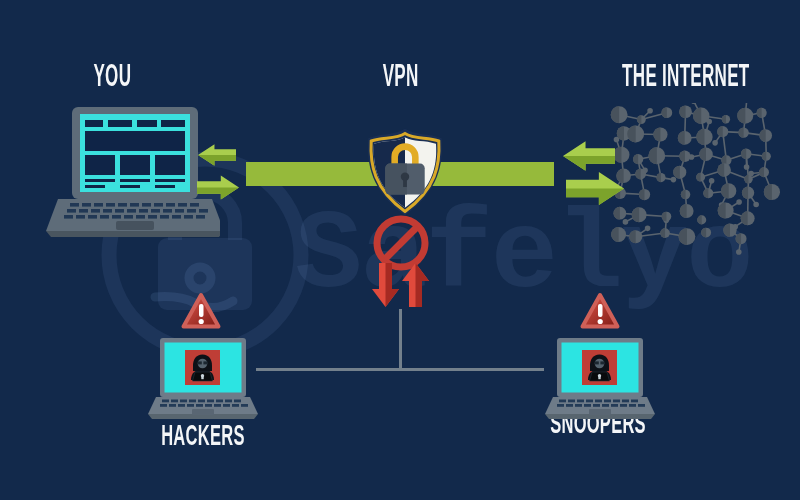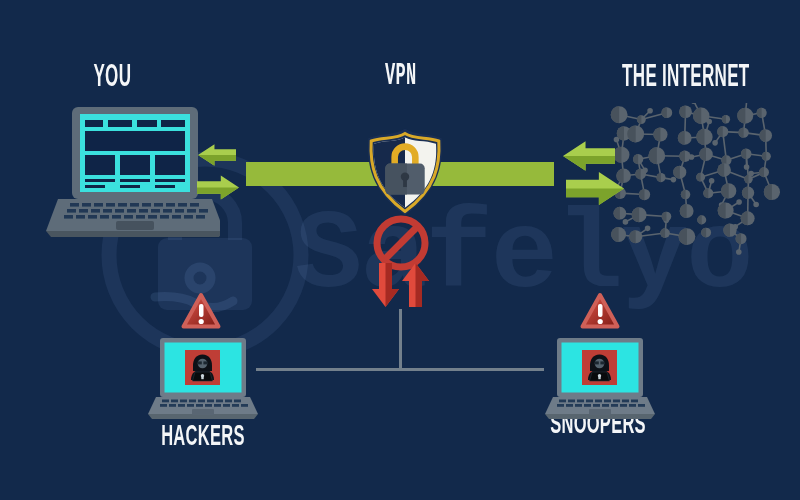--- a/index.html
+++ b/index.html
@@ -73,21 +73,21 @@
     </g>
     <rect x="63" y="93" width="94" height="72" rx="9" fill="rgba(140,180,240,0.09)"></rect>
     <g stroke="rgba(140,180,240,0.12)" fill="none" stroke-width="9" stroke-linecap="round">
       <circle cx="105" cy="133" r="11" fill="rgba(18,41,75,0.0)"></circle>
       <path d="M60,152 Q85,150 100,158 Q120,168 138,156"></path>
     </g>
   </svg>
   <div class="watermark-text">Safelyo</div>
 
   <div class="label" style="left:-38px;top:58px;"><span>YOU</span></div>
-  <div class="label" style="left:251px;top:58px;font-family:Liberation Mono, monospace;"><span>VPN</span></div>
+  <div class="label" style="left:251px;top:58px;"><span>VPN</span></div>
   <div class="label" style="left:536px;top:58px;"><span>THE INTERNET</span></div>
 
   <svg class="abs z2" style="left:30px;top:105px;" width="190" height="135" viewBox="0 0 190 135">
     <rect x="42" y="2" width="126" height="92" rx="6" fill="#5e6c79"></rect>
     <rect x="50" y="9" width="110" height="78" fill="#3be0de"></rect>
     <g fill="#0f2447">
       <rect x="55" y="15" width="18" height="7"></rect>
       <rect x="78" y="15" width="24" height="7"></rect>
       <rect x="107" y="15" width="20" height="7"></rect>
       <rect x="131" y="15" width="24" height="7"></rect>

